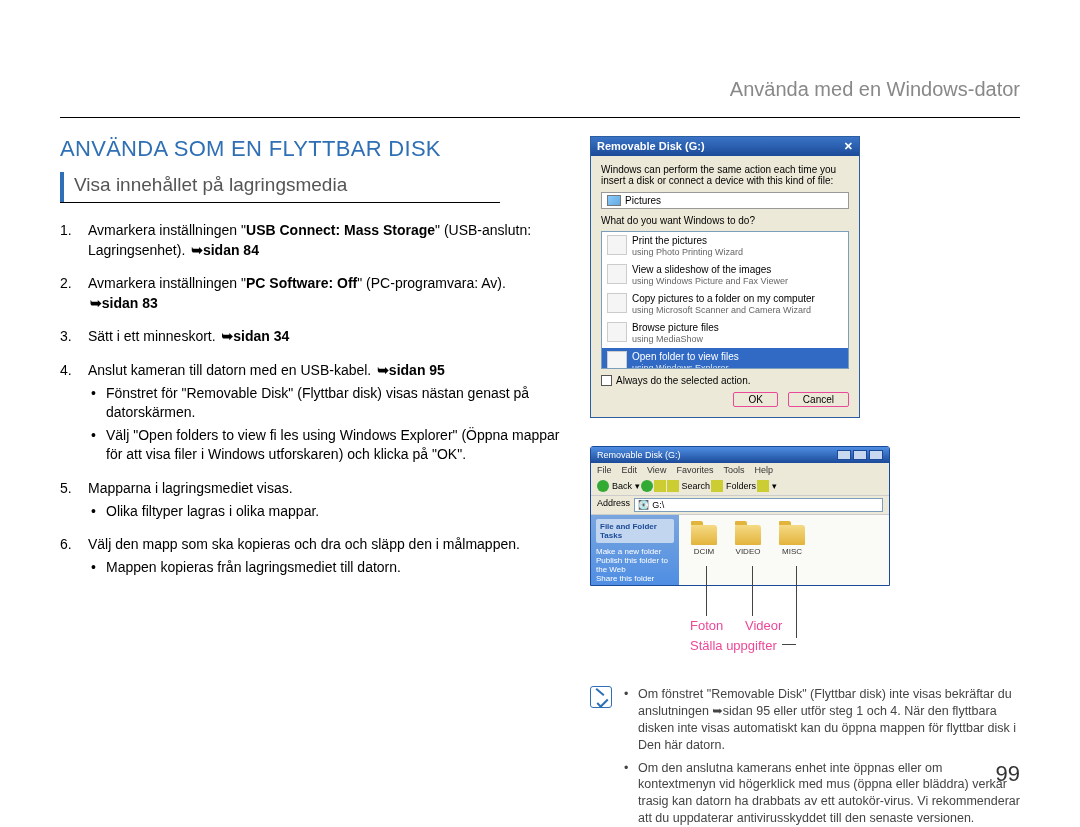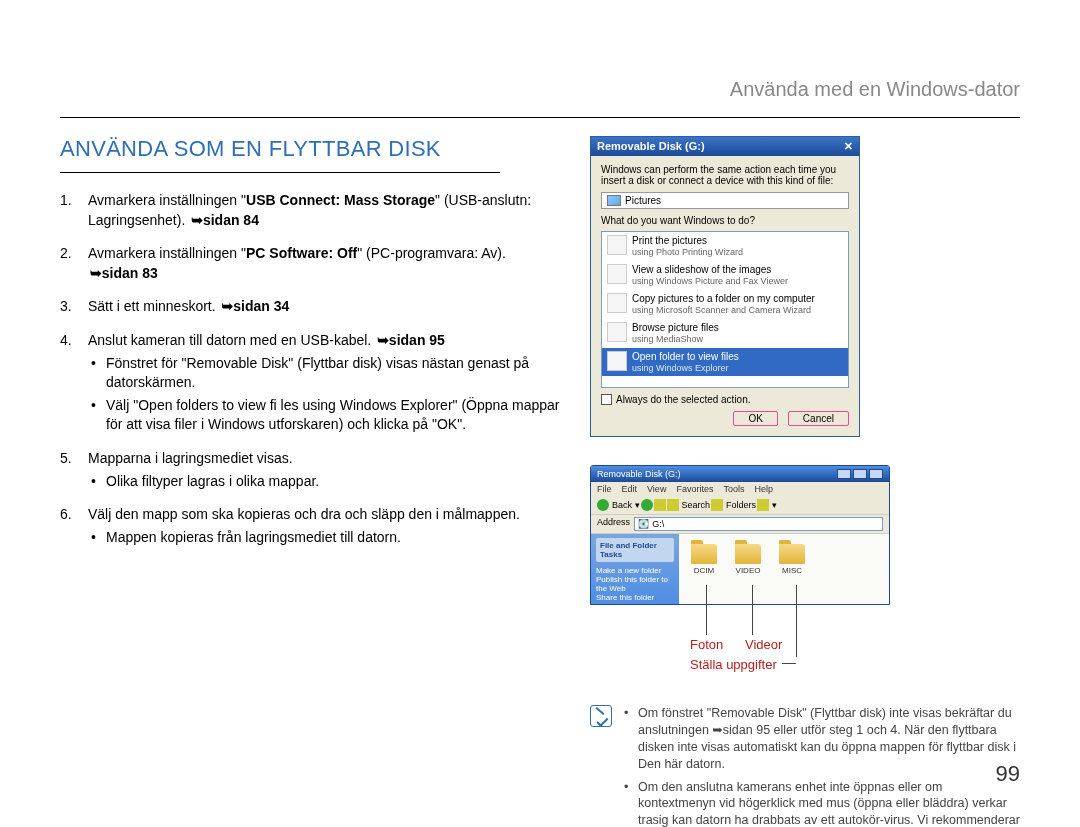--- a/index.html
+++ b/index.html
@@ -147,21 +147,21 @@
     display: flex;
     align-items: center;
     gap: 4px;
   }
   .dialog-body .question {
     margin-bottom: 5px;
   }
   .action-list {
     border: 1px solid #7b9ebd;
     background: #fff;
-    height: 157px;
+    height: 138px;
     overflow: hidden;
     position: relative;
   }
   .action-item {
     display: flex;
     align-items: flex-start;
     gap: 5px;
     padding: 3px 5px;
   }
   .action-item .ic {
@@ -299,21 +299,21 @@
     font-size: 12px;
     color: #444;
   }
   .callout-line {
     position: absolute;
     border-left: 1px solid #444;
   }
   .callout-lbl {
     position: absolute;
     font-size: 13px;
-    color: #b91c1c;
+    color: #ec4899;
   }
 
   
   .note {
     display: flex;
     gap: 10px;
     font-size: 12.5px;
     color: #444;
     margin-top: 30px;
   }
@@ -379,20 +379,21 @@
   <div class="header-right">Använda med en Windows-dator</div>
   <hr class="hr">
 
   <div class="cols">
 
     <div class="left">
       <h1 class="main-title">ANVÄNDA SOM EN FLYTTBAR DISK</h1>
 
       <div class="subheading-wrap">
         <div class="subheading-bar"></div>
+        <div class="subheading">Visa innehållet på lagringsmedia</div>
       </div>
 
       <ol class="steps">
         <li>
           <span class="num">1.</span>
           <span><span>Avmarkera inställningen "</span><b>USB Connect: Mass Storage</b><span>" (USB-anslutn: Lagringsenhet). </span><span class="pageref">➥sidan 84</span></span>
         </li>
         <li>
           <span class="num">2.</span>
           <span><span>Avmarkera inställningen "</span><b>PC Software: Off</b><span>" (PC-programvara: Av). </span><span class="pageref">➥sidan 83</span></span>

